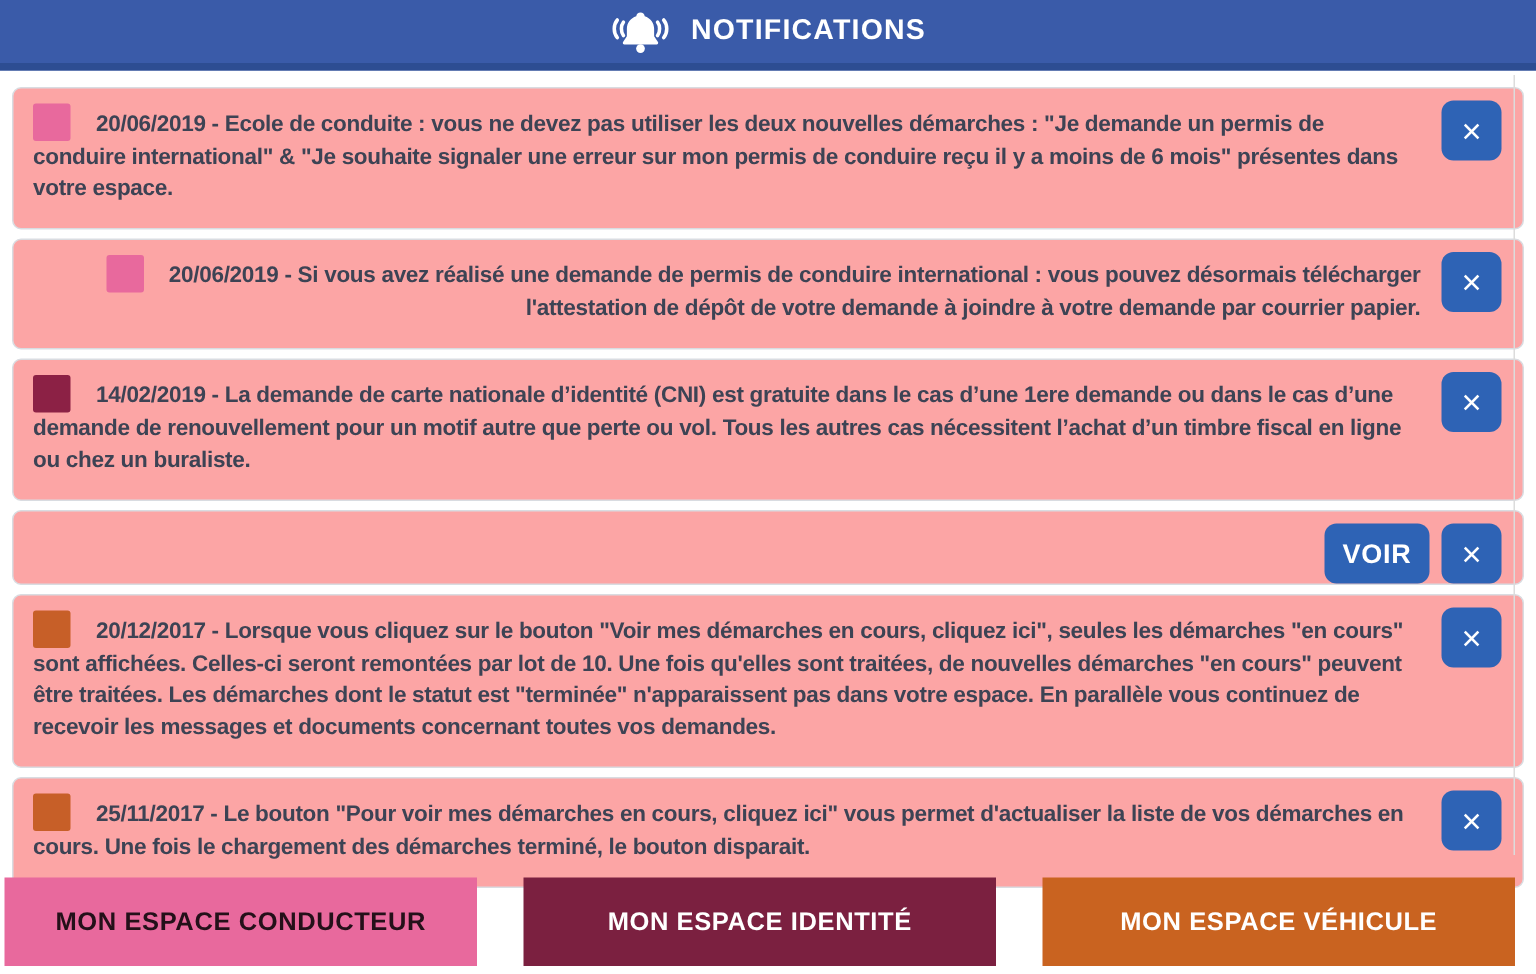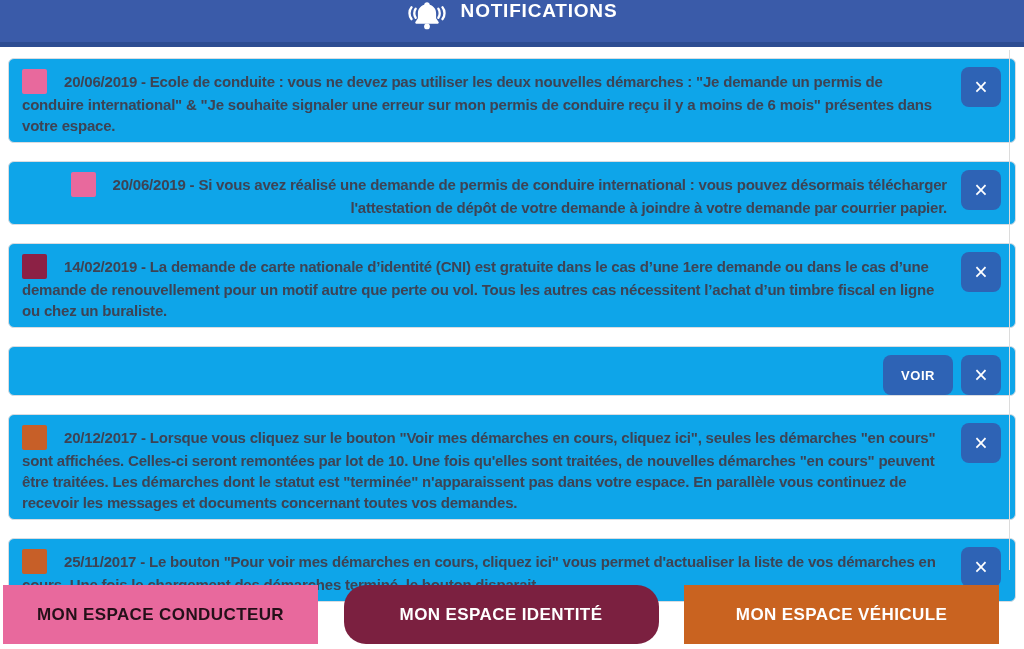--- a/index.html
+++ b/index.html
@@ -6,64 +6,64 @@
   body{
     width:1024px;height:649px;position:relative;overflow:hidden;
     background:#ffffff;
     font-family:"Liberation Sans", sans-serif;
     -webkit-font-smoothing:antialiased;
   }
   
   .header{
     height:47px;box-sizing:border-box;
     background:#3a5ba9;border-bottom:5px solid #2d4d92;
-    display:flex;justify-content:center;gap:14px;
+    display:flex;align-items:center;justify-content:center;gap:14px;
   }
   .header .title{
     color:#ffffff;font-size:19px;font-weight:bold;letter-spacing:.8px;
   }
   .bell{display:block;}
   
   .cards{margin:11px 8px 0 8px;position:relative;}
   .card{
-    position:relative;box-sizing:border-box;background:#0ea5e9;
+    position:relative;box-sizing:border-box;background:#fca5a5;
     border:1px solid #d9dce1;border-radius:6px;
-    padding:10px 68px 6px 13px;margin-bottom:18px;min-height:50px;
+    padding:10px 68px 16px 13px;margin-bottom:6px;min-height:50px;
   }
   .msg{
     margin:0;font-size:15px;font-weight:bold;color:#3d4354;
     line-height:21px;letter-spacing:-0.2px;
   }
   .sq{
     display:inline-block;width:25px;height:25px;border-radius:2px;
     margin-right:17px;vertical-align:-7px;background:#ccc;
   }
   .xbtn{
     position:absolute;top:8px;right:14px;width:40px;height:40px;
     background:#2e63b5;border:none;border-radius:8px;color:#ffffff;
     display:flex;align-items:center;justify-content:center;
     font-size:23px;line-height:1;cursor:pointer;padding:0;
     font-family:"Liberation Sans", sans-serif;
   }
   .voirbtn{
     position:absolute;top:8px;right:62px;width:70px;height:40px;
     background:#2e63b5;border:none;border-radius:8px;color:#ffffff;
-    font-size:13px;font-weight:bold;letter-spacing:.5px;cursor:pointer;
+    font-size:18px;font-weight:bold;letter-spacing:.5px;cursor:pointer;
     font-family:"Liberation Sans", sans-serif;
   }
   
   .right-line{
     position:absolute;top:50px;height:520px;right:14px;width:1px;
     background:#dcdcdc;
   }
   
   .footer{
     position:absolute;top:585px;left:0;right:0;
     display:flex;justify-content:space-between;
-    padding:0 25px 0 3px;
+    padding:0 14px 0 3px;
   }
   .fbtn{
     width:315px;height:59px;border:none;cursor:pointer;
     font-size:17px;font-weight:bold;letter-spacing:.4px;
     font-family:"Liberation Sans", sans-serif;
   }
 </style>
 </head>
 <body>
 
@@ -126,15 +126,15 @@
         <span>×</span>
       </button>
   </div>
 
 </div>
 
 <div class="right-line"></div>
 
 <div class="footer">
   <button class="fbtn" style="background: rgb(232, 105, 157); color: rgb(36, 16, 25);">MON ESPACE CONDUCTEUR</button>
-  <button class="fbtn" style="background: rgb(123, 32, 64); color: rgb(255, 255, 255); border-radius: 22px;">MON ESPACE IDENTITÉ</button>
+  <button class="fbtn" style="background: rgb(123, 32, 64); color: rgb(255, 255, 255);">MON ESPACE IDENTITÉ</button>
   <button class="fbtn" style="background: rgb(201, 99, 32); color: #ffffff;">MON ESPACE VÉHICULE</button>
 </div>
 
 </body></html>

